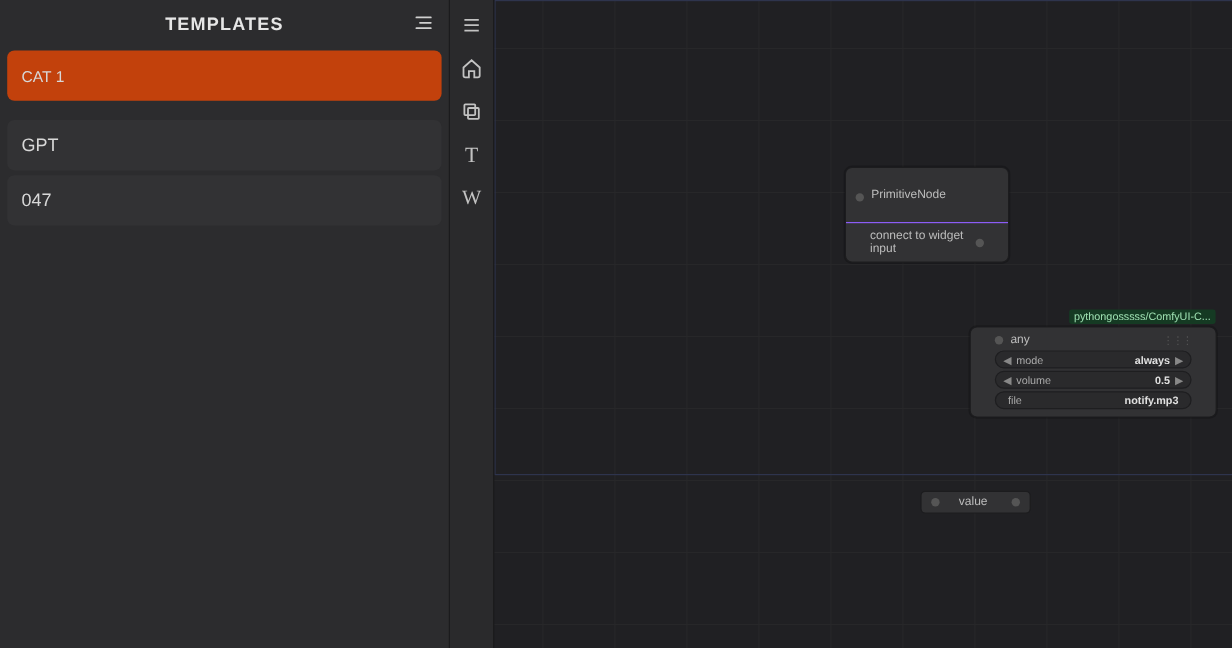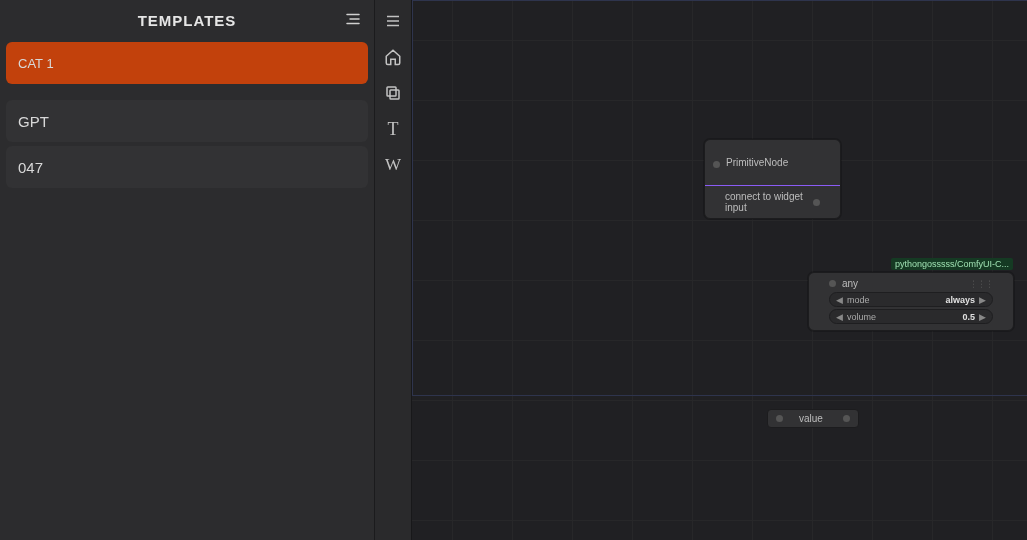--- a/index.html
+++ b/index.html
@@ -140,20 +140,24 @@
           <span class="wlabel">mode</span>
           <span class="wval">always</span>
           <span class="arrow">▶</span>
         </div>
         <div class="widget-row">
           <span class="arrow">◀</span>
           <span class="wlabel">volume</span>
           <span class="wval">0.5</span>
           <span class="arrow">▶</span>
         </div>
+        <div class="widget-row">
+          <span class="wlabel" style="margin-left:4px;">file</span>
+          <span class="wval" style="margin-right:4px;">notify.mp3</span>
+        </div>
       </div>
     </div>
 
     <div class="mini-node" style="left:355px; top:409px;gap:16px;">
       <span class="port-dot"></span>
       <span>value</span>
       <span class="port-dot out"></span>
     </div>
 
   </div>

